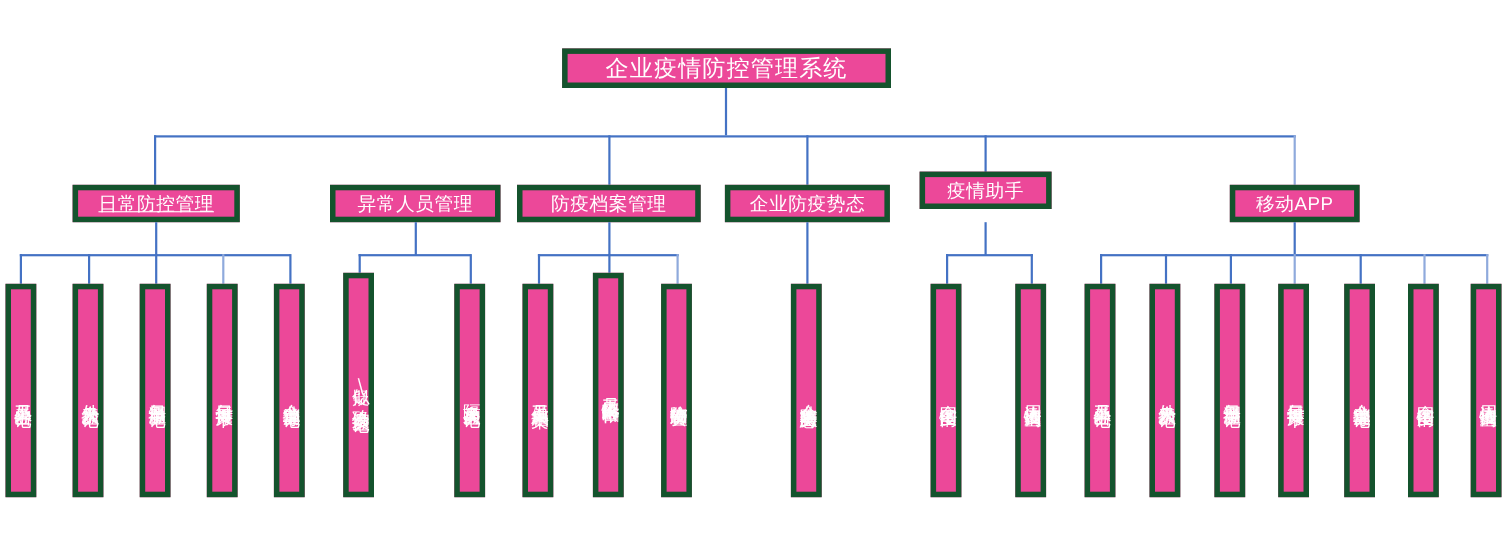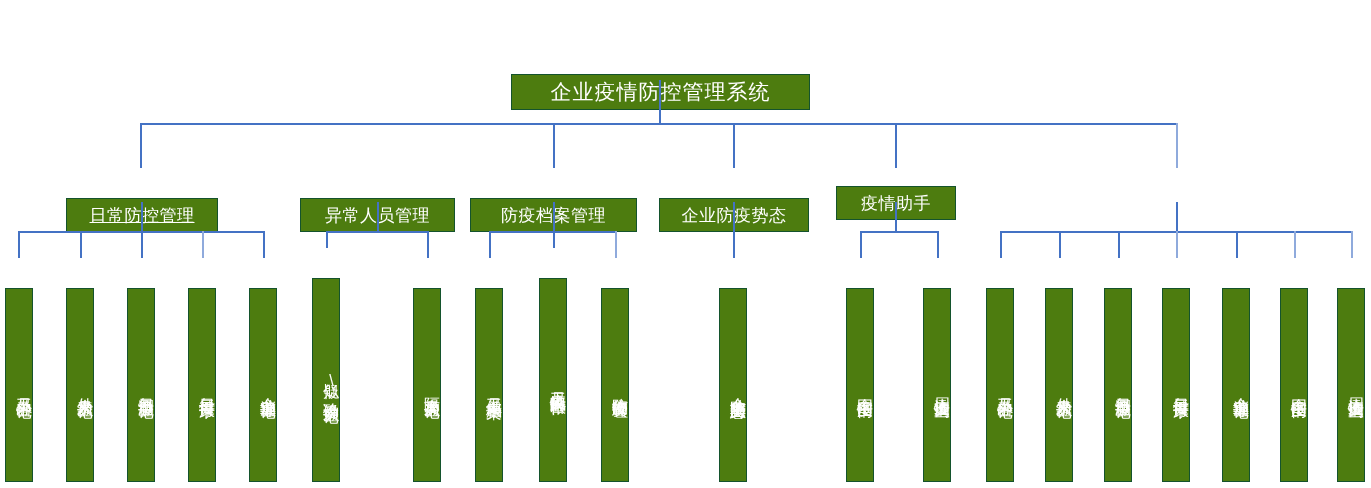--- a/index.html
+++ b/index.html
@@ -23,28 +23,27 @@
     background: #4472C4;
   }
   .line.v { width: 2px; }
   .line.h { height: 2px; }
   .line.pale { background: #8FAADC; }
 
   
   .node {
     position: absolute;
     box-sizing: border-box;
-    background: #4d7c0f;
-    border: 1px solid #14532d;
+    background: #ec4899;
+    border: 5px solid #14532d;
     color: #ffffff;
     display: flex;
     align-items: center;
     justify-content: center;
     text-align: center;
-    margin-top: 30px;
   }
   .node.root {
     font-size: 21px;
     letter-spacing: 1px;
   }
   .node.branch {
     font-size: 17px;
     letter-spacing: 0.5px;
   }
   .node.leaf {
@@ -90,20 +89,23 @@
   </div>
   <div class="node branch" style="left:300px; top:168px; width:155px; height:34px;">
     <span class="lbl">异常人员管理</span>
   </div>
   <div class="node branch" style="left:659px; top:168px; width:150px; height:34px;text-align:center;">
     <span class="lbl">企业防疫势态</span>
   </div>
   <div class="node branch" style="left:836px; top:156px; width:120px; height:34px;">
     <span class="lbl">疫情助手</span>
   </div>
+  <div class="node branch" style="left:1118px; top:168px; width:118px; height:34px;">
+    <span class="lbl">移动APP</span>
+  </div>
 
   <div class="line v" style="left:141px; top:202px; width:2px; height:30px;"></div>
   <div class="line h" style="left:18px; top:231px; width:246px; height:2px;"></div>
   <div class="line v" style="left:18px;  top:231px; width:2px; height:27px;"></div>
   <div class="line v" style="left:80px;  top:231px; width:2px; height:27px;"></div>
   <div class="line v" style="left:141px; top:231px; width:2px; height:27px;"></div>
   <div class="line v pale" style="left:202px; top:231px; width:2px; height:27px;"></div>
   <div class="line v" style="left:263px; top:231px; width:2px; height:27px;"></div>
 
   <div class="node leaf" style="left:5px;   top:258px; width:28px; height:194px;">

